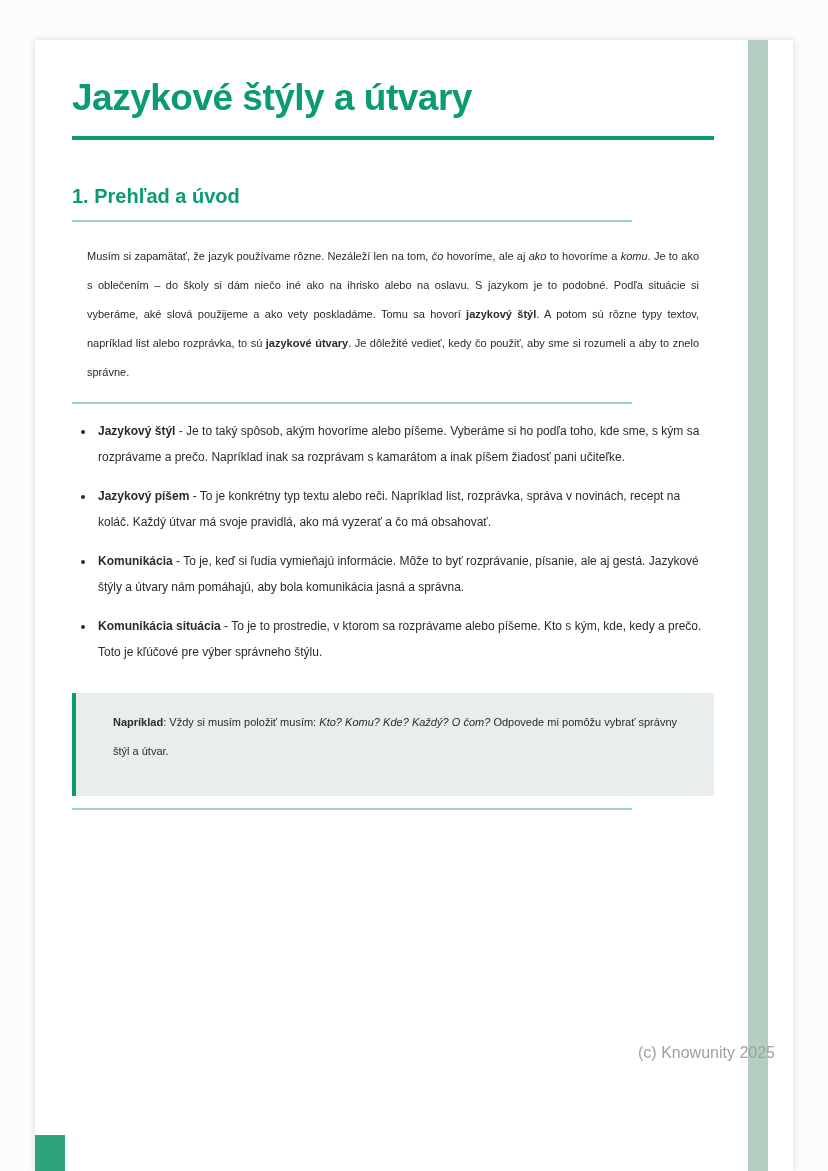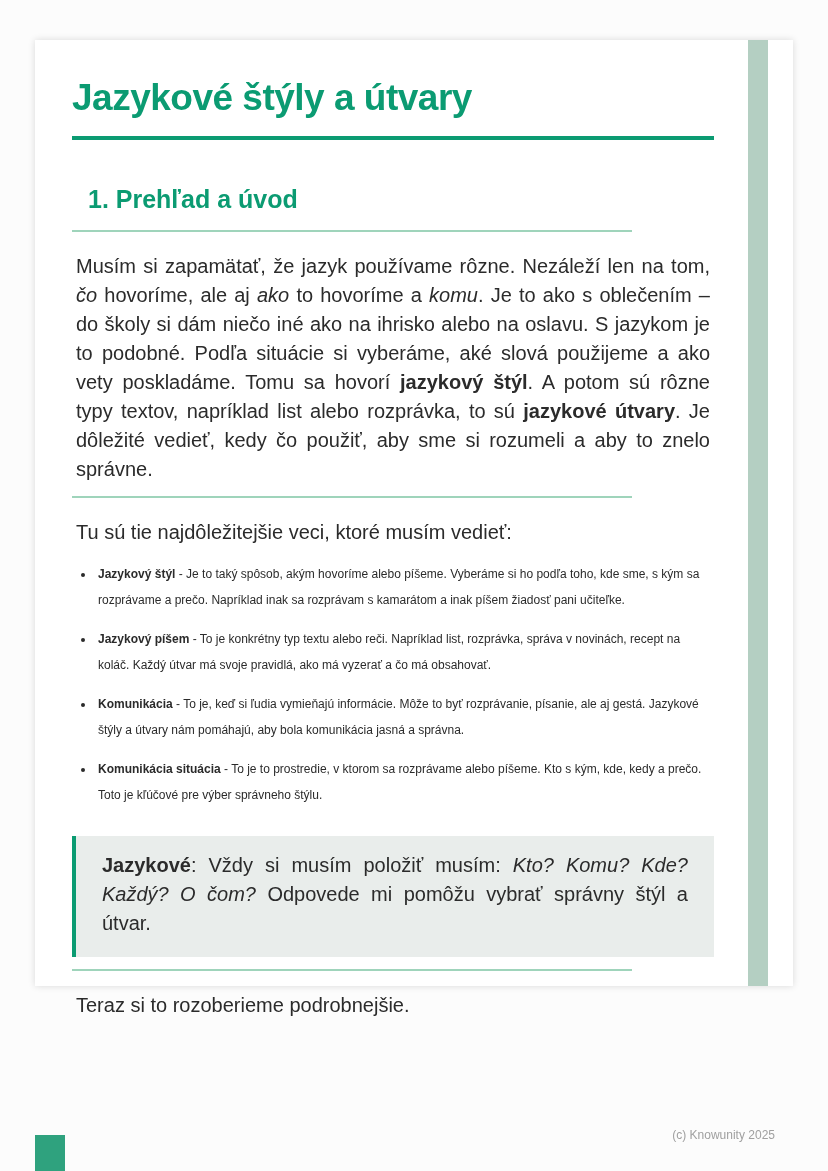--- a/index.html
+++ b/index.html
@@ -18,21 +18,21 @@
   }
   .canvas{
     position:relative;
     width:828px;height:1171px;
     background:#fcfcfc;
     overflow:hidden;
   }
   .page{
     position:absolute;
     left:35px;top:40px;
-    width:758px;height:946px;
+    width:758px;height:1131px;
     background:#ffffff;
     box-shadow:0 0 7px rgba(0,0,0,0.14);
   }
   .accent-stripe{
     position:absolute;
     left:713px;top:0;
     width:20px;height:100%;
     background:var(--stripe);
   }
   .corner-block{
@@ -56,37 +56,37 @@
     letter-spacing:-0.5px;
     color:var(--accent);
   }
   .title-rule{
     margin-top:16px;
     height:4px;
     width:642px;
     background:var(--accent);
   }
   h2{
-    margin:16px;
+    margin:0;
     margin-top:44px;
-    font-size:25px;
+    font-size:20px;
     line-height:1.2;
     font-weight:700;
     color:var(--accent);
   }
   .h-rule{
     margin-top:12px;
     height:2px;
     width:560px;
     background:var(--underline);
   }
   .para{
-    margin:4px;
+    margin:15px;
     margin-top:20px;
-    font-size:20px;
+    font-size:11px;
     line-height:29px;
     color:var(--text);
   }
   .justify{text-align:justify;}
   .seg-b{font-weight:700;}
   .seg-i{font-style:italic;}
   ul.terms{
     margin:14px 0 0 0;
     padding:0 0 0 23px;
   }
@@ -102,22 +102,22 @@
     border-left:4px solid var(--accent);
     padding:15px 22px;
   }
   .callout .para{
     margin-top:0;
     line-height:29px;
   }
   .footer-credit{
     position:absolute;
     right:18px;
-    top:1088px;
-    font-size:12px;
+    top:1004px;
+    font-size:16px;
     color:var(--muted);
     z-index:5;
   }
 </style>
 </head>
 <body>
 
 <div class="canvas">
   <div class="page">
     <div class="accent-stripe"></div>
@@ -125,32 +125,30 @@
 
     <div class="content">
       <h1>Jazykové štýly a útvary</h1>
       <div class="title-rule"></div>
 
       <h2>1. Prehľad a úvod</h2>
       <div class="h-rule"></div>
       <p class="para justify"><span>Musím si zapamätať, že jazyk používame rôzne. Nezáleží len na tom, </span><span class="seg-i">čo</span><span> hovoríme, ale aj </span><span class="seg-i">ako</span><span> to hovoríme a </span><span class="seg-i">komu</span><span>. Je to ako s oblečením – do školy si dám niečo iné ako na ihrisko alebo na oslavu. S jazykom je to podobné. Podľa situácie si vyberáme, aké slová použijeme a ako vety poskladáme. Tomu sa hovorí </span><span class="seg-b">jazykový štýl</span><span>. A potom sú rôzne typy textov, napríklad list alebo rozprávka, to sú </span><span class="seg-b">jazykové útvary</span><span>. Je dôležité vedieť, kedy čo použiť, aby sme si rozumeli a aby to znelo správne.</span></p>
 
       <div class="h-rule"></div>
-      <p class="para">Tu sú tie najdôležitejšie veci, ktoré musím vedieť:</p>
 
       <ul class="terms">
         <li><span class="seg-b">Jazykový štýl</span><span> - Je to taký spôsob, akým hovoríme alebo píšeme. Vyberáme si ho podľa toho, kde sme, s kým sa rozprávame a prečo. Napríklad inak sa rozprávam s kamarátom a inak píšem žiadosť pani učiteľke.</span></li>
         <li><span class="seg-b">Jazykový píšem</span><span> - To je konkrétny typ textu alebo reči. Napríklad list, rozprávka, správa v novinách, recept na koláč. Každý útvar má svoje pravidlá, ako má vyzerať a čo má obsahovať.</span></li>
         <li><span class="seg-b">Komunikácia</span><span> - To je, keď si ľudia vymieňajú informácie. Môže to byť rozprávanie, písanie, ale aj gestá. Jazykové štýly a útvary nám pomáhajú, aby bola komunikácia jasná a správna.</span></li>
         <li><span class="seg-b">Komunikácia situácia</span><span> - To je to prostredie, v ktorom sa rozprávame alebo píšeme. Kto s kým, kde, kedy a prečo. Toto je kľúčové pre výber správneho štýlu.</span></li>
       </ul>
 
       <div class="callout">
-        <p class="para justify"><span class="seg-b">Jazykové</span><span>: Vždy si musím položiť musím: </span><span class="seg-i">Kto? Komu? Kde? Každý? O čom?</span><span> Odpovede mi pomôžu vybrať správny štýl a útvar.</span></p>
+        <p class="para justify"><span class="seg-b">Napríklad</span><span>: Vždy si musím položiť musím: </span><span class="seg-i">Kto? Komu? Kde? Každý? O čom?</span><span> Odpovede mi pomôžu vybrať správny štýl a útvar.</span></p>
       </div>
 
       <div class="h-rule"></div>
-      <p class="para">Teraz si to rozoberieme podrobnejšie.</p>
     </div>
 
     <div class="footer-credit">(c) Knowunity 2025</div>
   </div>
 </div>
 
 </body></html>

